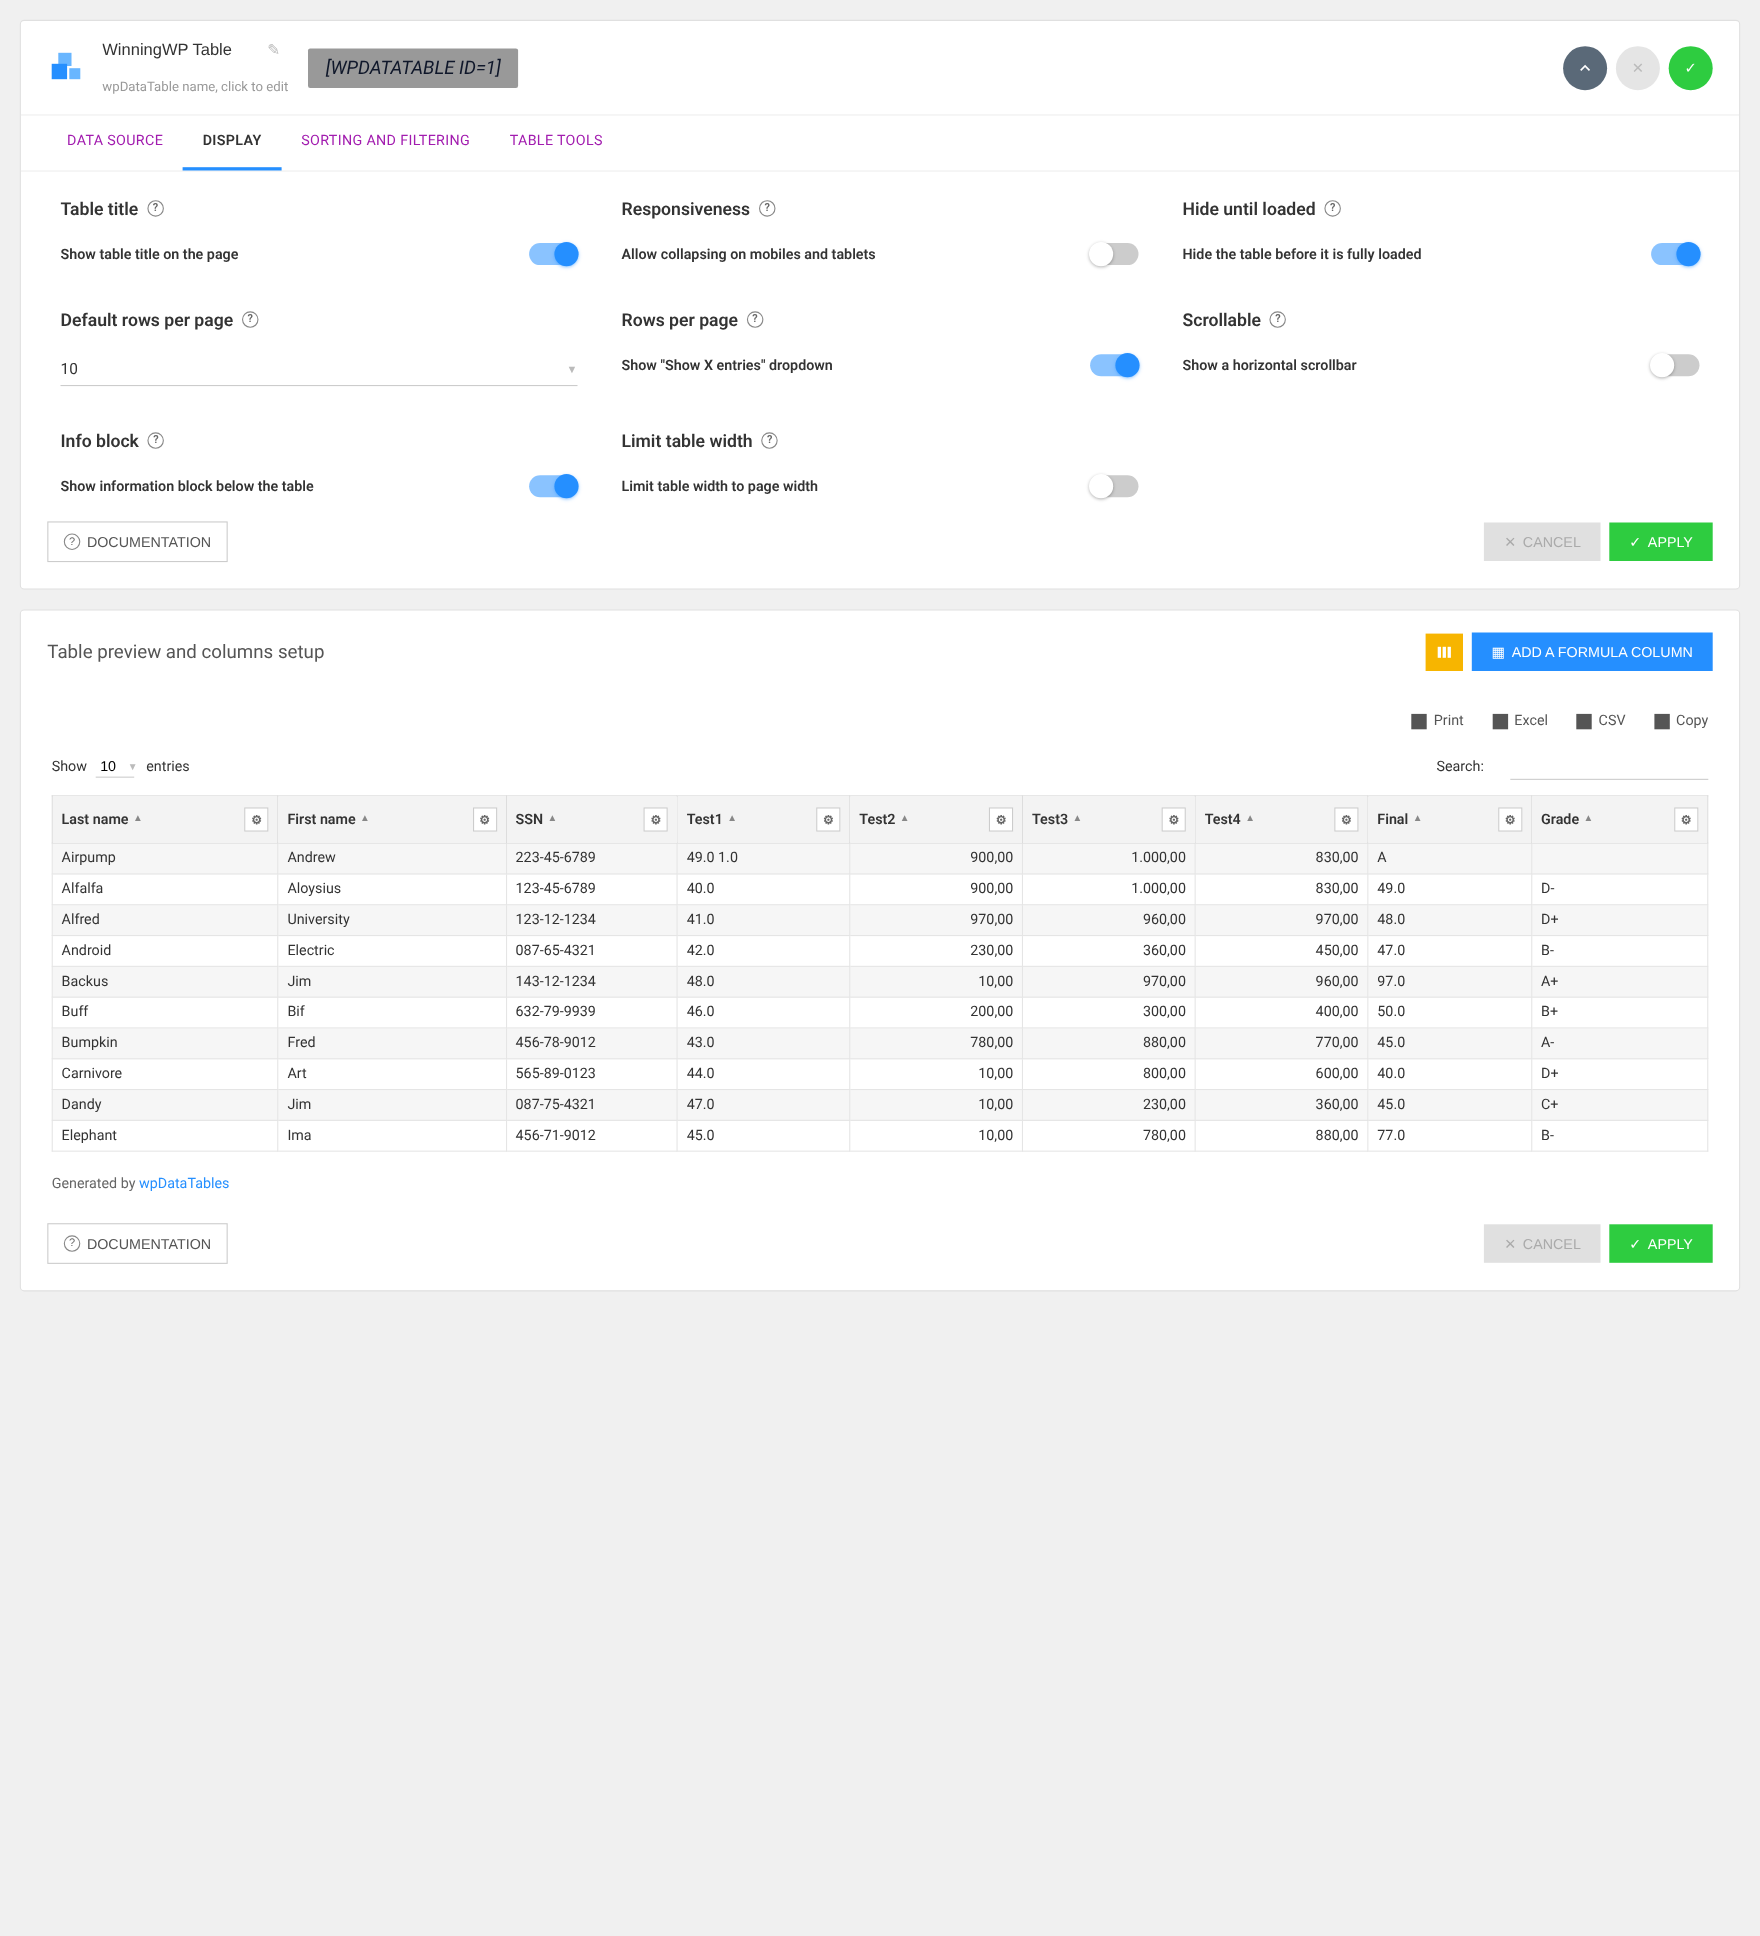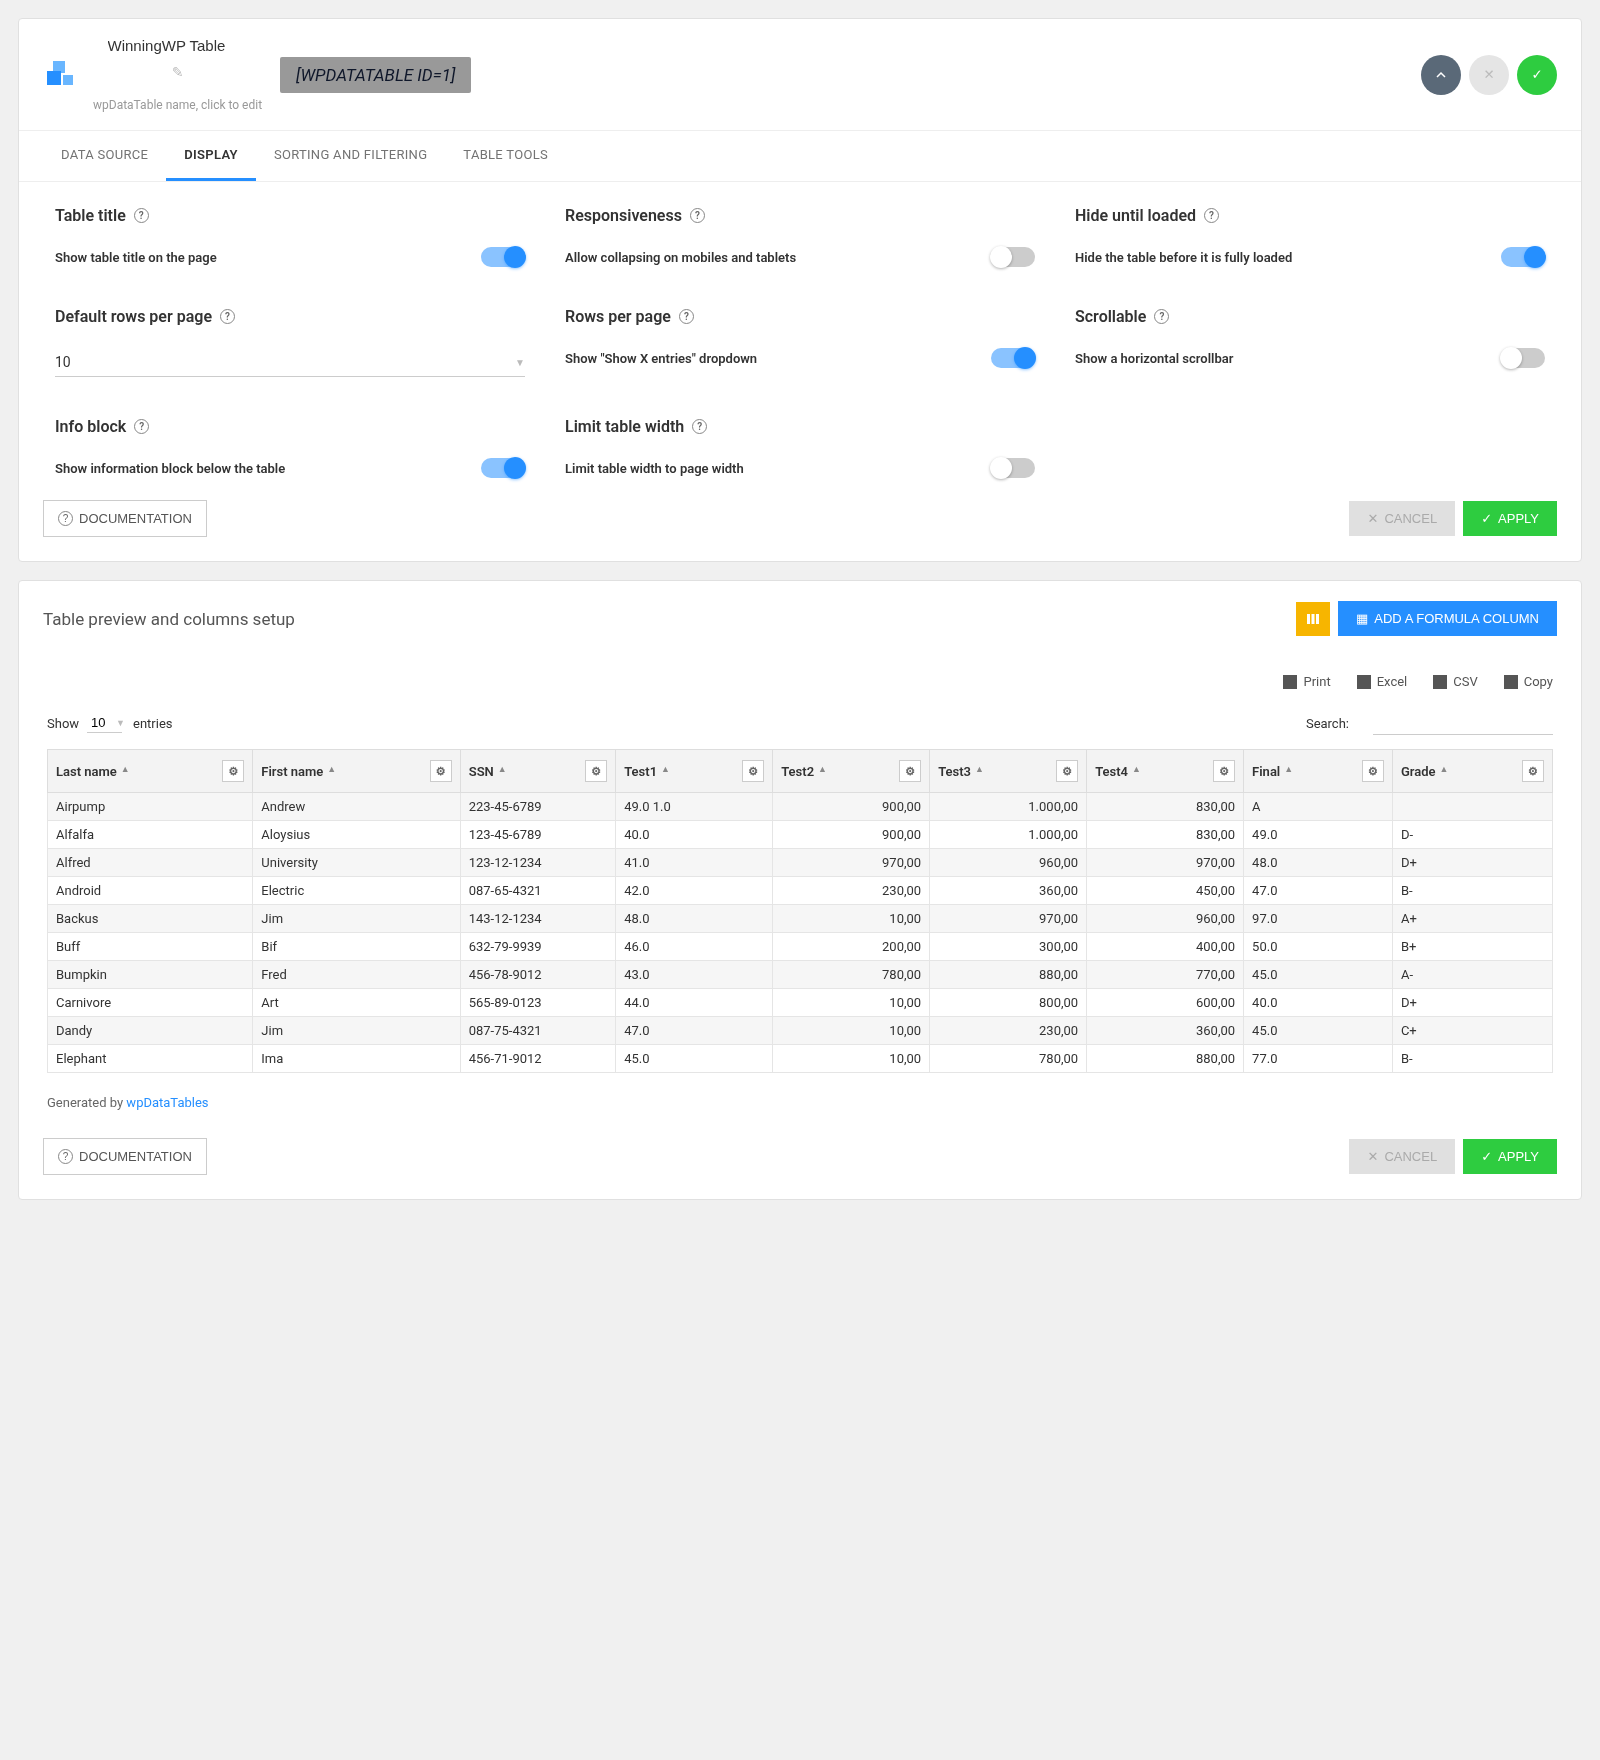--- a/index.html
+++ b/index.html
@@ -2,32 +2,32 @@
 <html><head>
 <meta charset="utf-8">
 <style>
 * { box-sizing: border-box; margin: 0; padding: 0; }
 body { font-family: -apple-system, BlinkMacSystemFont, "Segoe UI", Roboto, sans-serif; background: #f0f0f0; padding: 18px; color: #333; font-size: 14px; }
 .panel { background: #fff; border: 1px solid #e0e0e0; border-radius: 4px; margin-bottom: 18px; }
 .panel-header { display: flex; align-items: center; padding: 18px 24px; border-bottom: 1px solid #eee; }
 .logo { width: 36px; height: 36px; margin-right: 14px; position: relative; }
 .logo svg { width: 100%; height: 100%; }
 .title-area { flex: 0 0 auto; margin-right: 18px; }
-.title-row { display: flex; align-items: center; gap: 10px; flex-direction: column; }
+.title-row { display: flex; align-items: center; gap: 10px; }
 .title-row input { border: none; font-size: 15px; font-weight: 500; color: #333; width: 140px; background: transparent; }
 .pencil { color: #bbb; cursor: pointer; }
 .subtitle { font-size: 12px; color: #999; margin-top: 18px; }
 .shortcode { background: #999; color: #0f172a; padding: 8px 16px; font-size: 17px; border-radius: 2px; font-style: italic; }
 .spacer { flex: 1; }
 .circle-btn { width: 40px; height: 40px; border-radius: 50%; border: none; display: inline-flex; align-items: center; justify-content: center; margin-left: 8px; cursor: pointer; color: #fff; }
 .circle-collapse { background: #5a6978; }
 .circle-close { background: #e5e5e5; color: #bbb; }
 .circle-apply { background: #2ecc40; }
 .tabs { display: flex; border-bottom: 1px solid #eee; padding: 0 24px; }
-.tab { padding: 16px 18px; font-size: 13px; color: #737373; cursor: pointer; border-bottom: 3px solid transparent; letter-spacing: 0.3px; }
+.tab { padding: 16px 18px; font-size: 13px; color: #a21caf; cursor: pointer; border-bottom: 3px solid transparent; letter-spacing: 0.3px; }
 .tab.active { color: #333; font-weight: 600; border-bottom-color: #258fff; }
 .settings-body { padding: 24px 36px 12px; }
 .settings-grid { display: grid; grid-template-columns: 1fr 1fr 1fr; gap: 40px 40px; }
 .setting-block {}
 .setting-title { font-size: 16px; font-weight: 600; margin-bottom: 22px; display: flex; align-items: center; gap: 8px; }
 .help { width: 15px; height: 15px; border: 1px solid #888; border-radius: 50%; display: inline-flex; align-items: center; justify-content: center; font-size: 10px; color: #666; cursor: pointer; }
 .setting-row { display: flex; align-items: center; justify-content: space-between; gap: 12px; }
 .setting-desc { font-size: 13px; font-weight: 600; color: #333; }
 .toggle { width: 44px; height: 20px; background: #ccc; border-radius: 20px; position: relative; cursor: pointer; flex-shrink: 0; }
 .toggle::after { content: ""; position: absolute; width: 22px; height: 22px; background: #fff; border-radius: 50%; top: -1px; left: -1px; box-shadow: 0 1px 3px rgba(0,0,0,0.3); transition: left 0.2s; }

